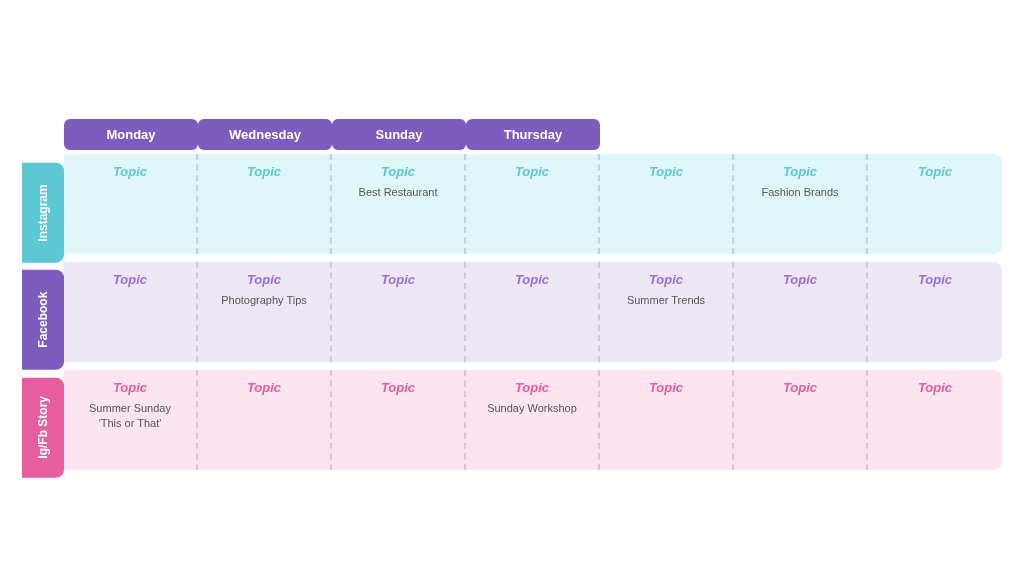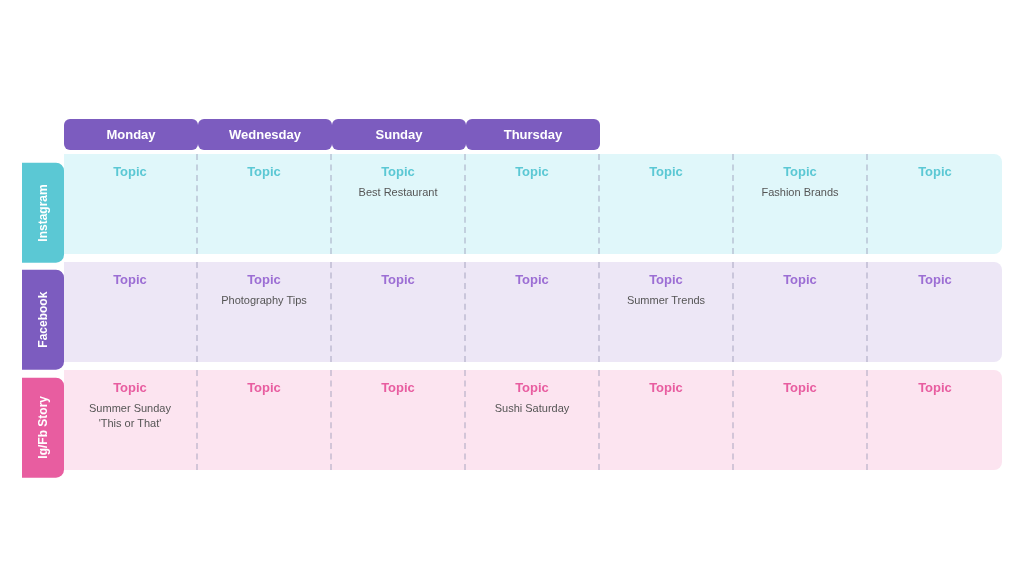--- a/index.html
+++ b/index.html
@@ -110,20 +110,21 @@
       flex-direction: column;
       align-items: center;
     }
     .cell:last-child {
       border-right: none;
     }
     .cell-topic {
       font-size: 13px;
       font-weight: bold;
       margin-bottom: 6px;
+      font-style: italic;
     }
     .instagram-row .cell-topic { color: #5bc8d4; }
     .facebook-row .cell-topic { color: #9c6ed4; }
     .story-row .cell-topic { color: #e85da0; }
     .cell-content {
       font-size: 11px;
       color: #555;
       text-align: center;
       line-height: 1.4;
     }
@@ -210,21 +211,21 @@
 'This or That'</div>
             </div>
             <div class="cell">
               <span class="cell-topic">Topic</span>
             </div>
             <div class="cell">
               <span class="cell-topic">Topic</span>
             </div>
             <div class="cell">
               <span class="cell-topic">Topic</span>
-              <div class="cell-content" style="white-space: pre-line;">Sushi Saturday</div>
+              <div class="cell-content" style="white-space: pre-line;">Sunday Workshop</div>
             </div>
             <div class="cell">
               <span class="cell-topic">Topic</span>
             </div>
             <div class="cell">
               <span class="cell-topic">Topic</span>
             </div>
             <div class="cell">
               <span class="cell-topic">Topic</span>
             </div>

